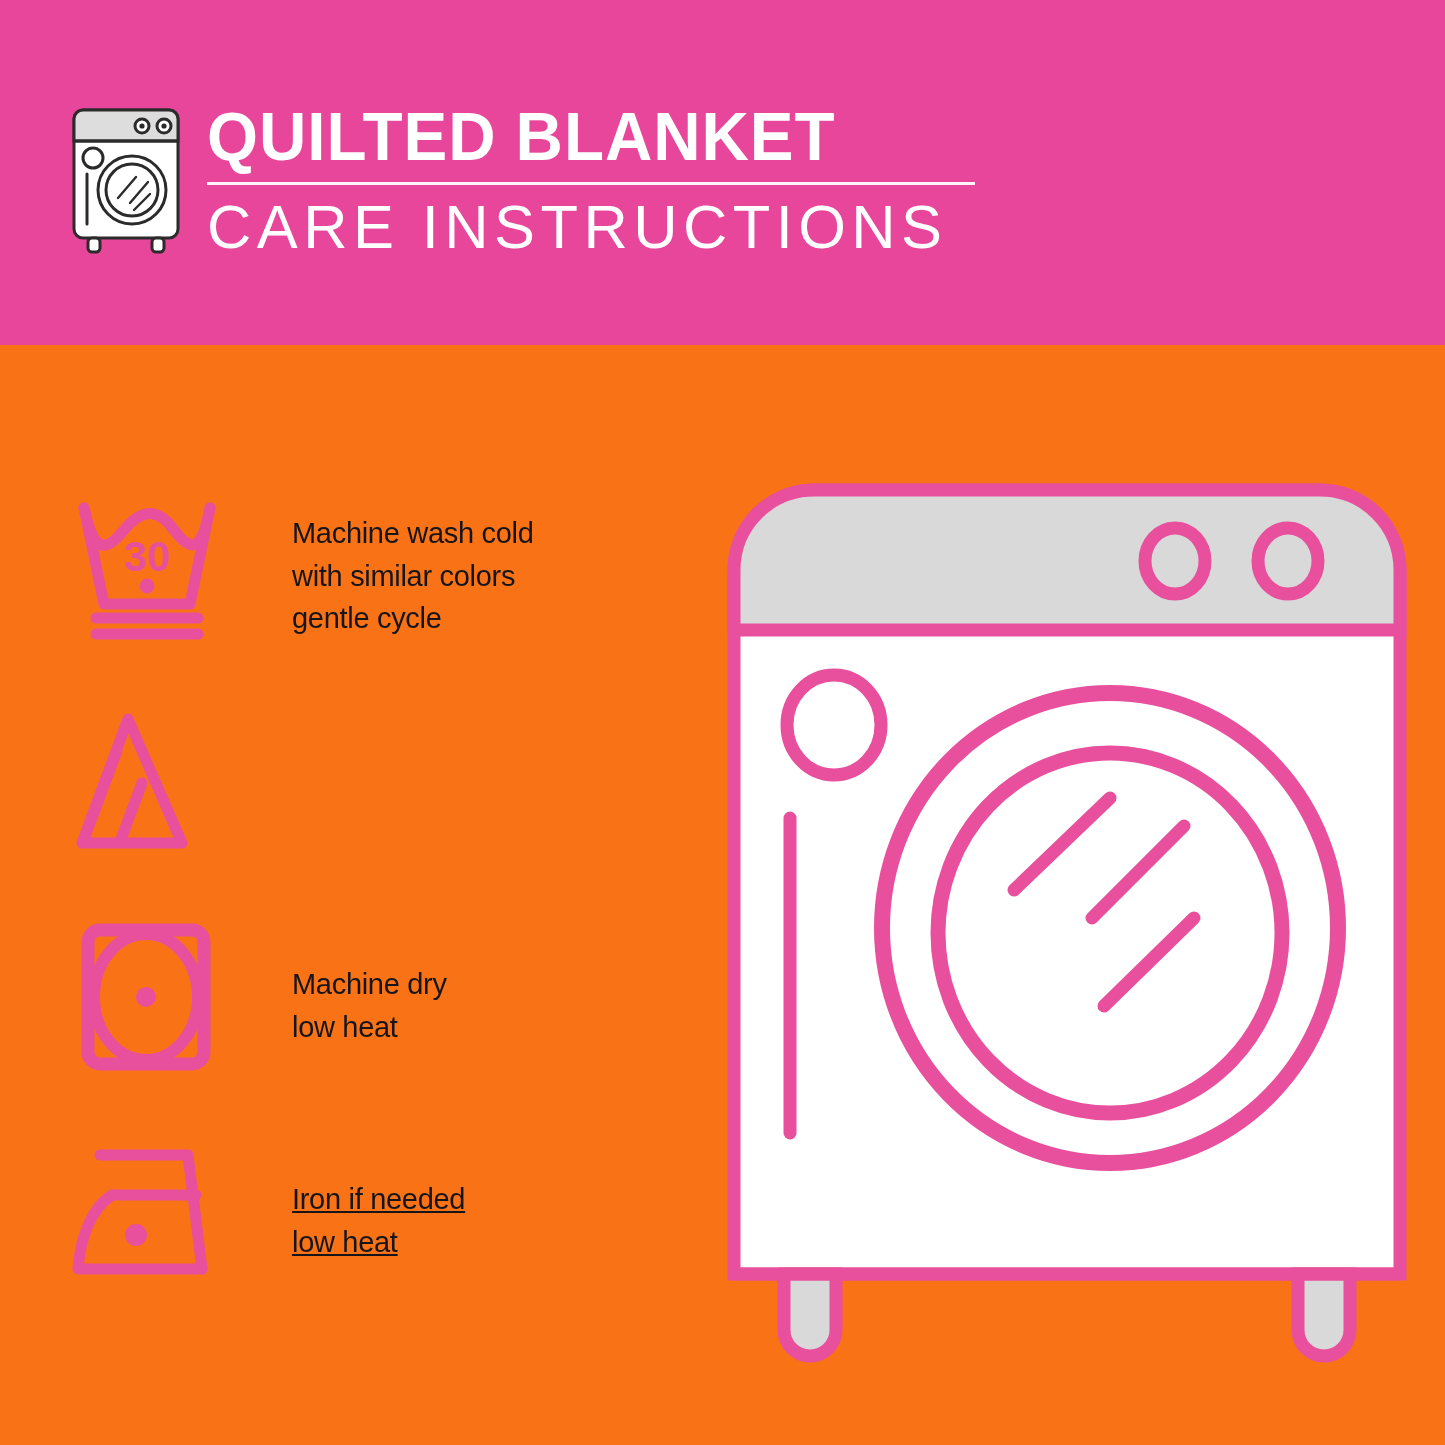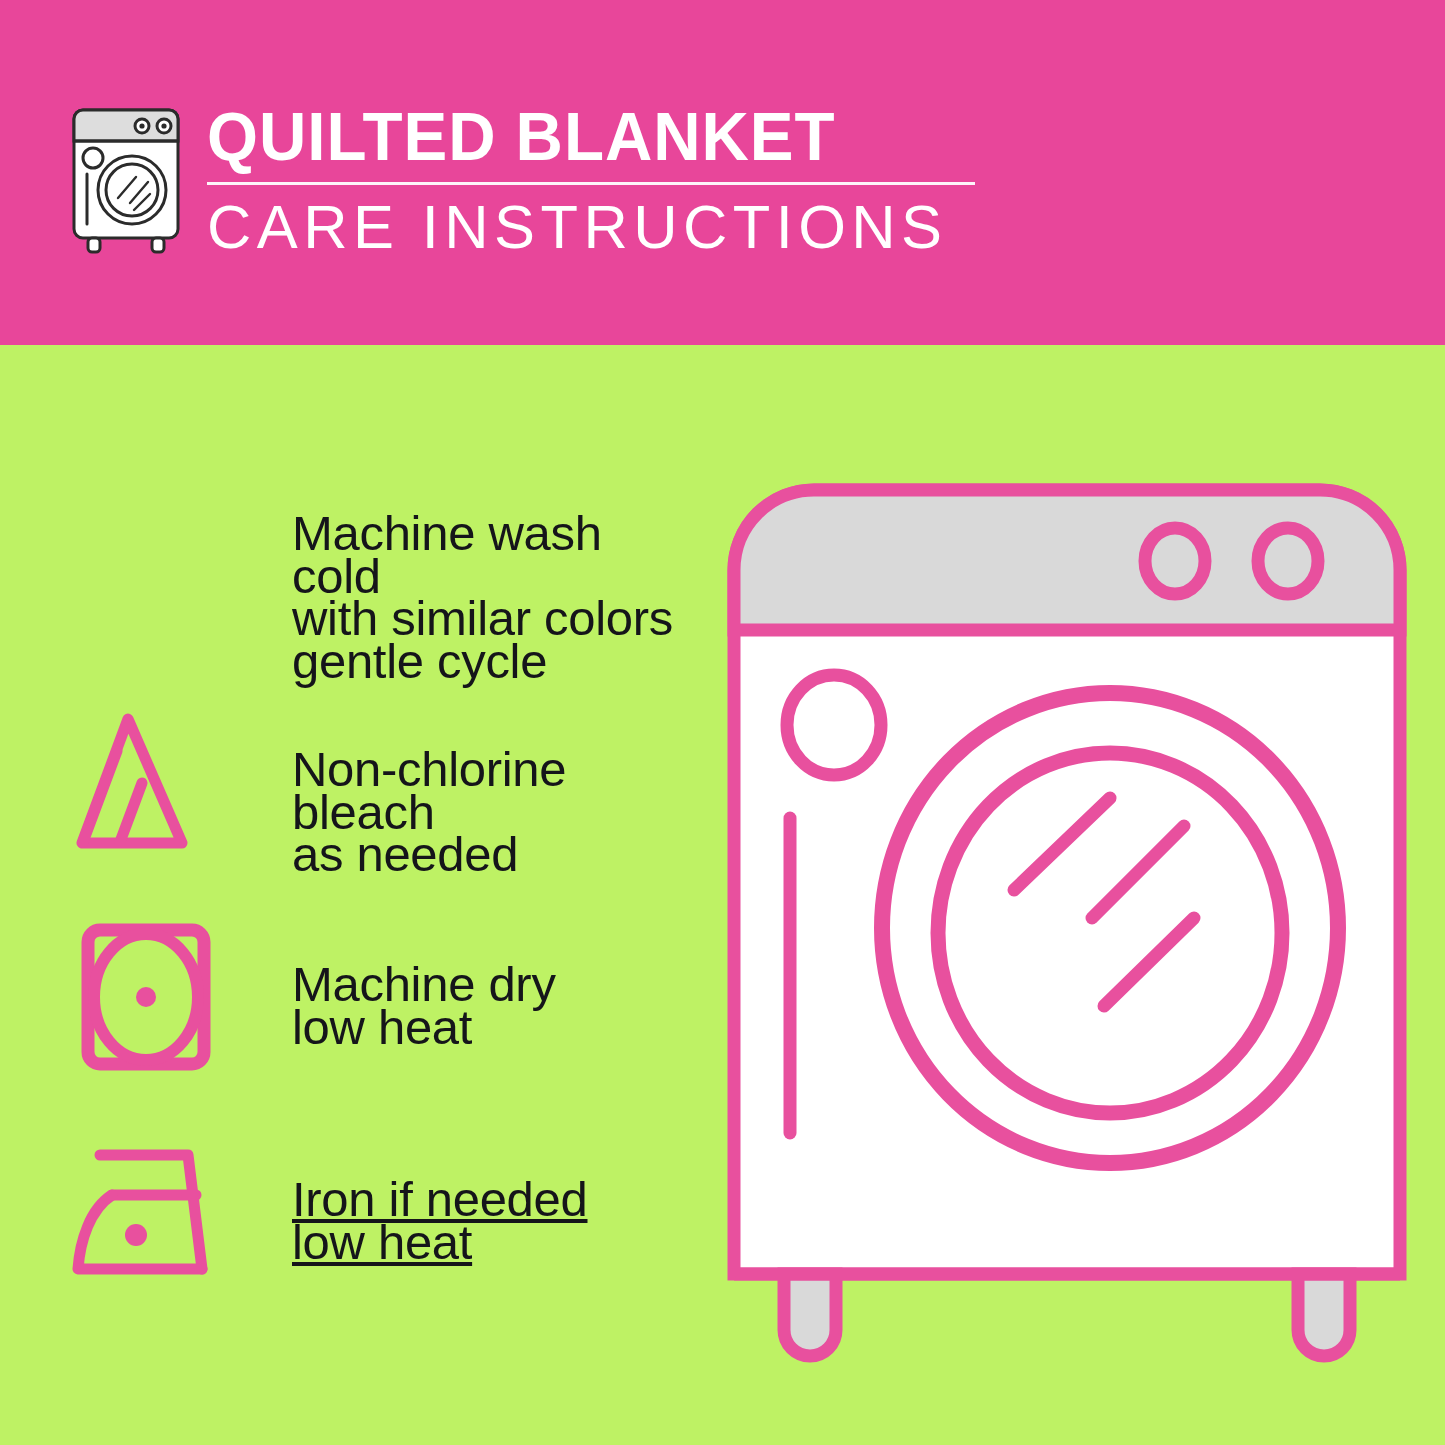--- a/index.html
+++ b/index.html
@@ -10,21 +10,21 @@
   body {
     width: 1445px;
     height: 1445px;
     font-family: "Liberation Sans", sans-serif;
     overflow: hidden;
   }
   .page {
     position: relative;
     width: 1445px;
     height: 1445px;
-    background: #bef264;
+    background: #f97316;
   }
 
   
   .header-band {
     position: absolute;
     left: 0;
     top: 0;
     width: 1445px;
     height: 345px;
     background: #e8469a;
@@ -87,21 +87,21 @@
   .care-symbol {
     position: absolute;
     left: 0;
     top: 0;
     width: 165px;
     height: 150px;
   }
   .care-label {
     position: absolute;
     left: 222px;
-    font-size: 49px;
+    font-size: 29px;
     line-height: 42.5px;
     color: #15151a;
     font-family: "Liberation Sans", sans-serif;
     font-weight: 400;
     letter-spacing: -0.3px;
     white-space: pre-line;
   }
   .care-label.r0 { top: 20px; }
   .care-label.r1 { top: 41px; }
   .care-label.r2 { top: 41px; }
@@ -155,37 +155,49 @@
       <div class="title-main">QUILTED BLANKET</div>
       <div class="title-divider"></div>
       <div class="title-sub">CARE INSTRUCTIONS</div>
     </div>
 
   </div>
 
   <div class="care-list">
 
     <div class="care-row">
+      <div class="care-symbol">
+        <svg viewBox="0 0 165 150" width="165" height="150">
+          <g fill="none" stroke="#e8509e" stroke-width="11" stroke-linecap="round" stroke-linejoin="round">
+
+            <path d="M14 16 C 24 60 34 62 54 38 C 72 16 88 16 104 38 C 122 62 132 58 140 16"></path>
+            <path d="M14 16 L 34 112 L 120 112 L 140 16"></path>
+
+            <line x1="26" y1="126" x2="128" y2="126"></line>
+            <line x1="26" y1="142" x2="128" y2="142"></line>
+          </g>
+          <text x="77" y="79" font-family="Liberation Sans, sans-serif" font-size="42" font-weight="bold" fill="#e8509e" text-anchor="middle">30</text>
+          <circle cx="77" cy="94" r="7.5" fill="#e8509e"></circle>
+        </svg>
+      </div>
       <div class="care-label r0">Machine wash cold
 with similar colors
 gentle cycle</div>
     </div>
 
     <div class="care-row">
       <div class="care-symbol">
         <svg viewBox="0 0 165 150" width="165" height="150">
           <g fill="none" stroke="#e8509e" stroke-width="11" stroke-linecap="round" stroke-linejoin="round">
             <path d="M58 12 L 12 136 L 112 136 Z"></path>
             <line x1="47" y1="44" x2="13" y2="135"></line>
             <line x1="72" y1="76" x2="50" y2="135"></line>
           </g>
         </svg>
       </div>
-      <div class="care-label r1">Non-chlorine bleach
-as needed</div>
     </div>
 
     <div class="care-row">
       <div class="care-symbol">
         <svg viewBox="0 0 165 150" width="165" height="150">
           <rect x="18" y="8" width="116" height="134" rx="12" ry="12" fill="none" stroke="#e8509e" stroke-width="13"></rect>
           <ellipse cx="76" cy="75" rx="52" ry="63" fill="none" stroke="#e8509e" stroke-width="12"></ellipse>
           <circle cx="76" cy="75" r="10" fill="#e8509e"></circle>
         </svg>
       </div>

